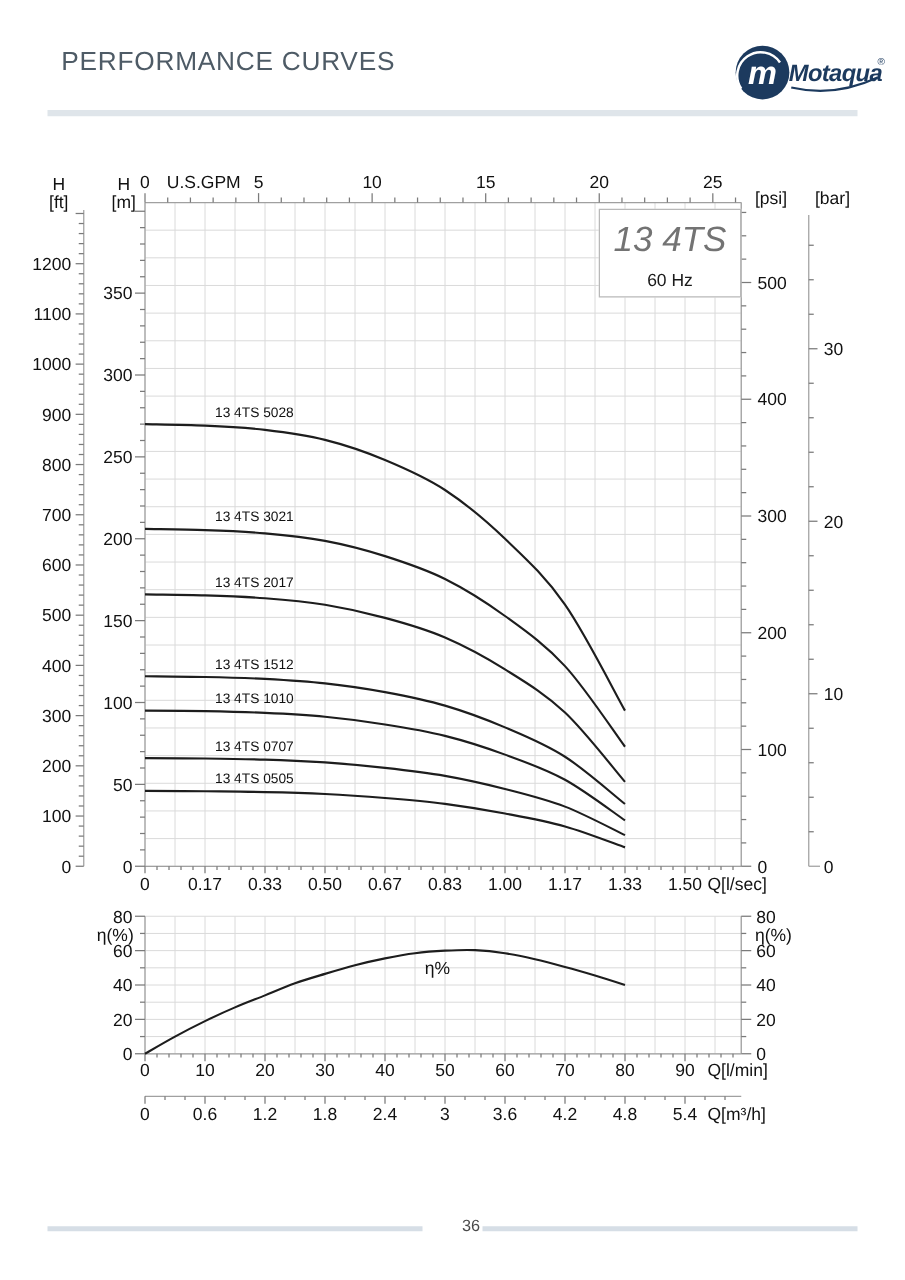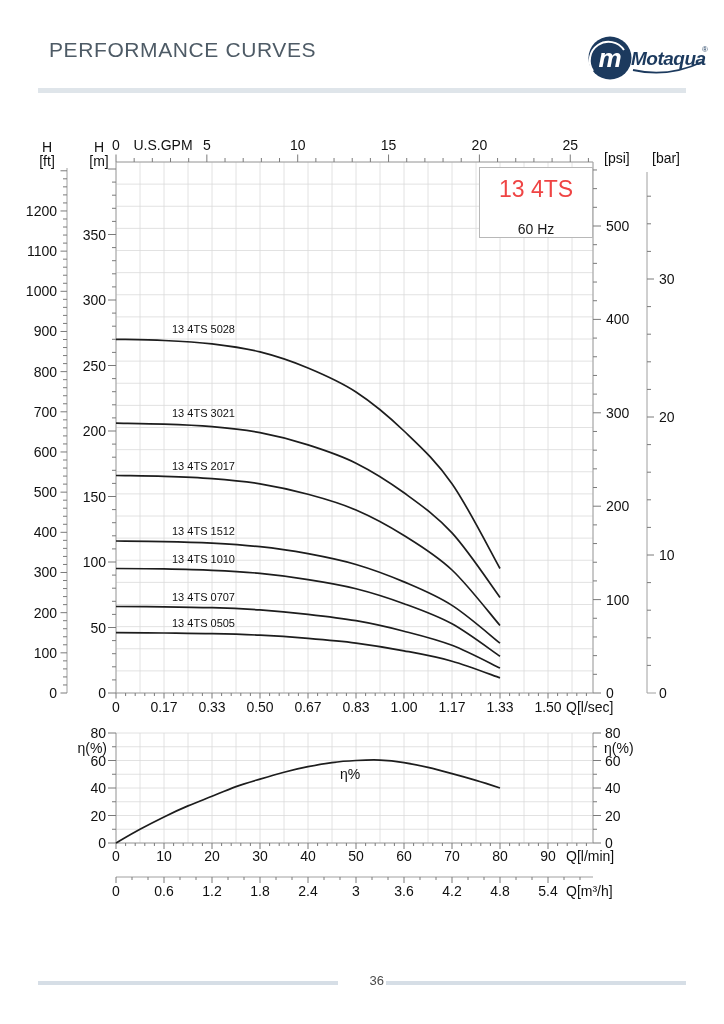--- a/index.html
+++ b/index.html
@@ -4,22 +4,22 @@
 <style>
   html,body{margin:0;padding:0;background:#fff;}
   .page{position:relative;width:724px;height:1012px;background:#ffffff;overflow:hidden;
         font-family:"Liberation Sans",sans-serif;}
   .hdr-title{position:absolute;left:49px;top:38px;font-size:21px;color:#4e5b66;
              letter-spacing:.6px;font-weight:400;}
   .divider{position:absolute;left:38px;top:88px;width:648px;height:5px;background:#dfe5ea;}
   .logo-svg{position:absolute;left:576px;top:30px;}
   .model-box{position:absolute;left:479px;top:167px;width:112px;height:69px;
              border:1px solid #b8b8b8;background:#fff;text-align:center;z-index:3;}
-  .model-box .model{font-size:23px;color:#ef4444;margin-top:8px;}
-  .model-box .freq{font-size:14px;color:#1a1a1a;margin-top:18px;}
+  .model-box .model{font-size:28px;color:#737373;margin-top:8px;font-style:italic;}
+  .model-box .freq{font-size:14px;color:#1a1a1a;margin-top:8px;}
   .chart-svg{position:absolute;left:0;top:0;}
   .footer-line{position:absolute;top:981px;height:4px;background:#d6dee6;}
   .footer-num{position:absolute;left:340px;top:973px;width:44px;text-align:right;
               font-size:13px;color:#4a4a4a;}
 </style>
 </head>
 <body>
 
 <div class="page">
 

